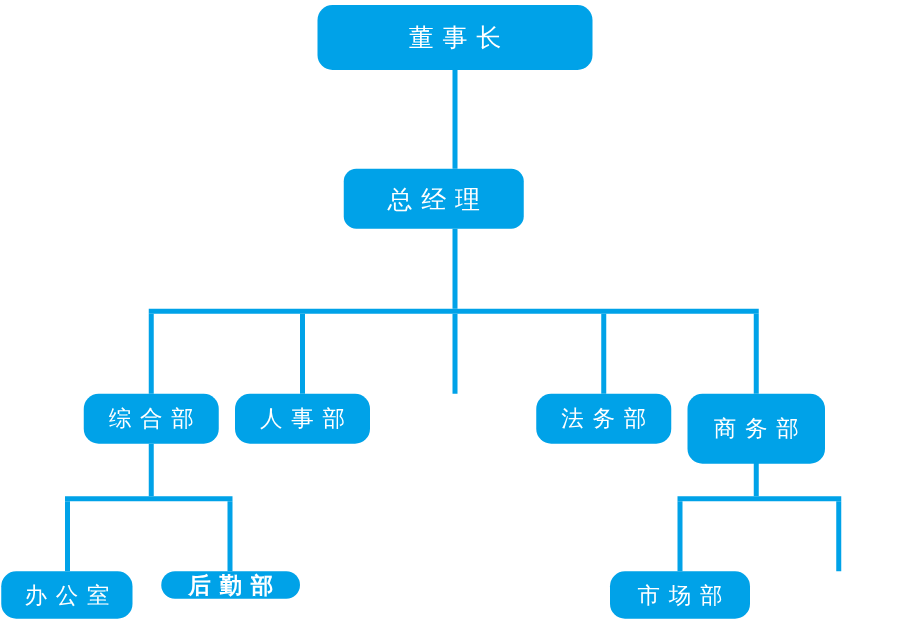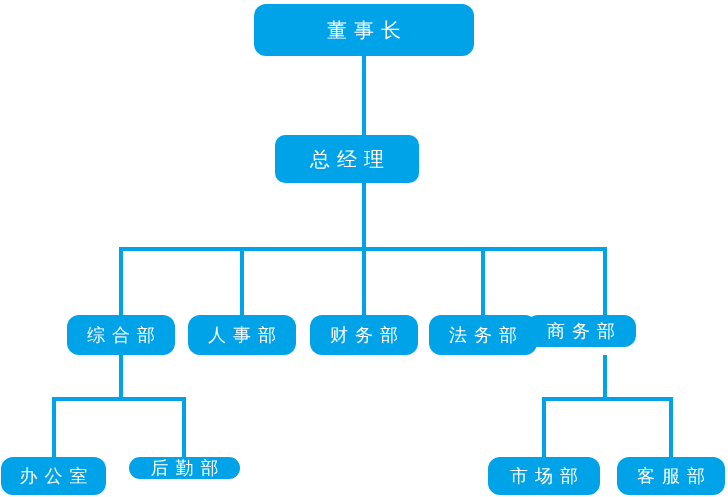--- a/index.html
+++ b/index.html
@@ -57,22 +57,20 @@
   <div class="line" style="left:542px; top:397px; width:131px; height:4px;"></div>
   <div class="line" style="left:542px; top:401px; width:4px;   height:56px;"></div>
   <div class="line" style="left:669px; top:401px; width:4px;   height:56px;"></div>
 
   <div class="node lvl1" style="left:254px; top:4px; width:220px; height:52px;">董事长</div>
 
   <div class="node lvl2" style="left:275px; top:135px; width:144px; height:48px;">总经理</div>
 
   <div class="node lvl3" style="left:67px; top:315px; width:108px; height:40px;">综合部</div>
   <div class="node lvl3" style="left:188px; top:315px; width:108px; height:40px;">人事部</div>
-  <div class="node lvl3" style="left:310px; top:315px; width:108px; height:40px;">财务部</div>
   <div class="node lvl3" style="left:429px; top:315px; width:108px; height:40px;">法务部</div>
-  <div class="node lvl3" style="left:526px; top:315px; width:110px; height:32px;">商务部</div>
+  <div class="node lvl3" style="left:550px; top:315px; width:110px; height:56px;">商务部</div>
 
   <div class="node lvl4" style="left:1px; top:457px; width:105px; height:38px;">办公室</div>
-  <div class="node lvl4" style="left:129px; top:457px; width:111px; height:22px;">后勤部</div>
+  <div class="node lvl4" style="left:129px; top:457px; width:111px; height:22px;font-weight:bold;">后勤部</div>
   <div class="node lvl4" style="left:488px; top:457px; width:112px; height:38px;">市场部</div>
-  <div class="node lvl4" style="left:617px; top:457px; width:108px; height:38px;">客服部</div>
 
 </div>
 
 </body></html>

